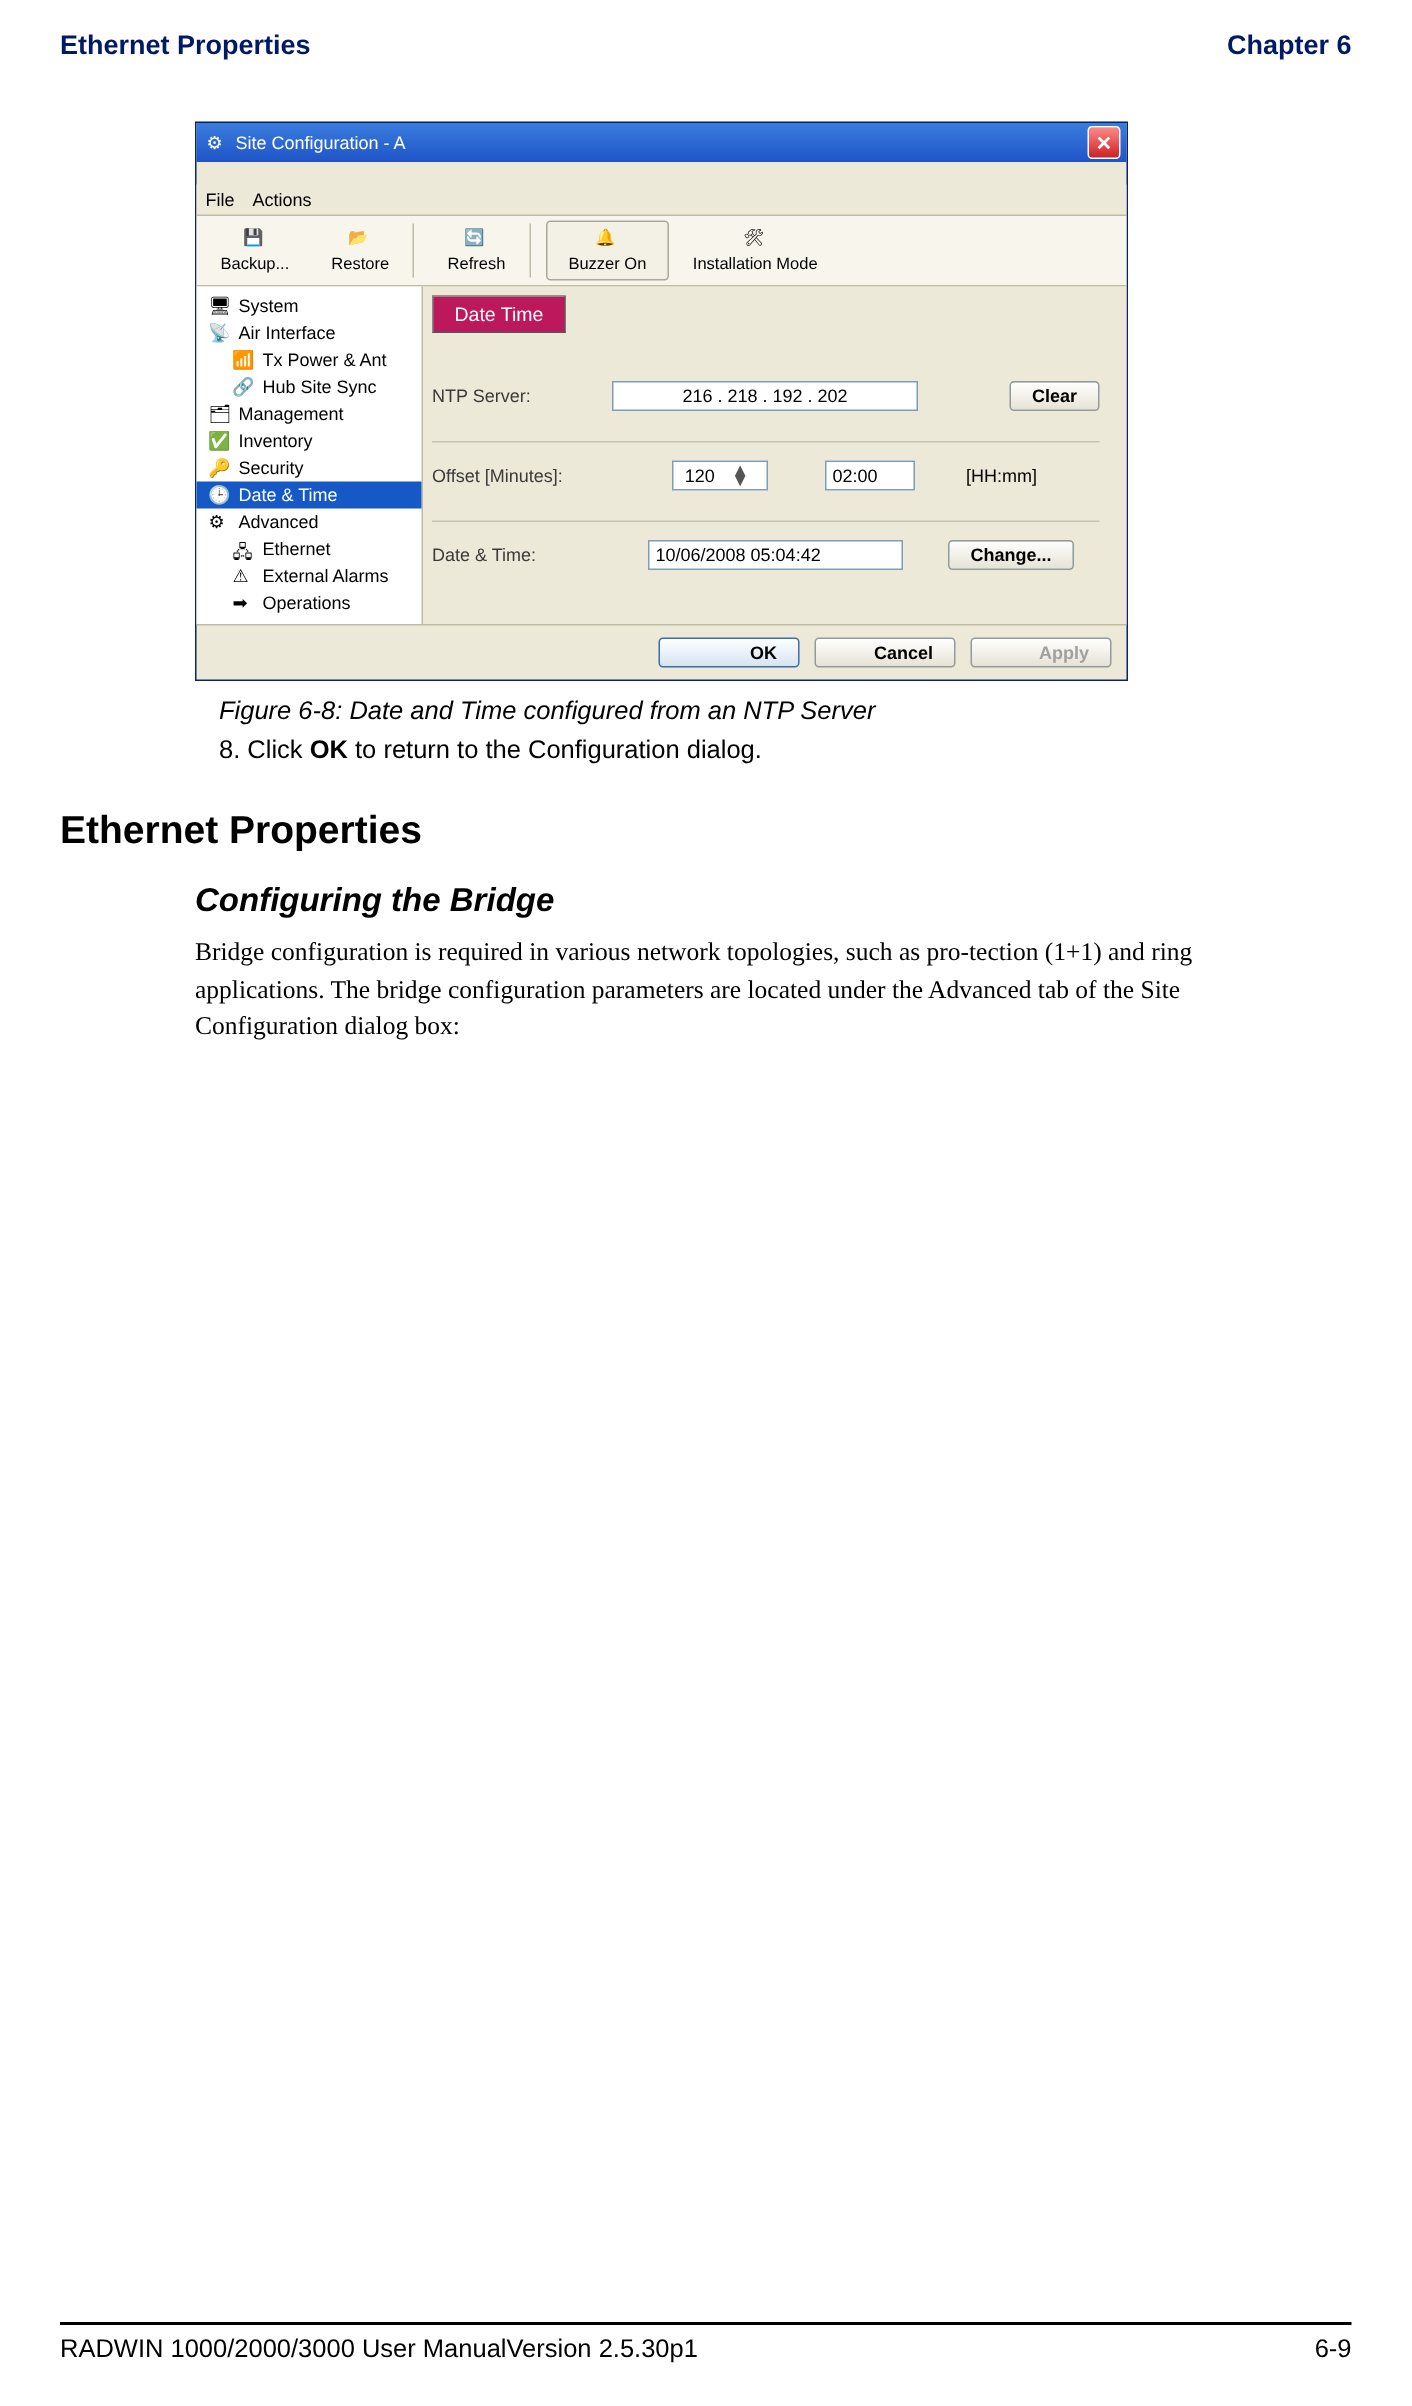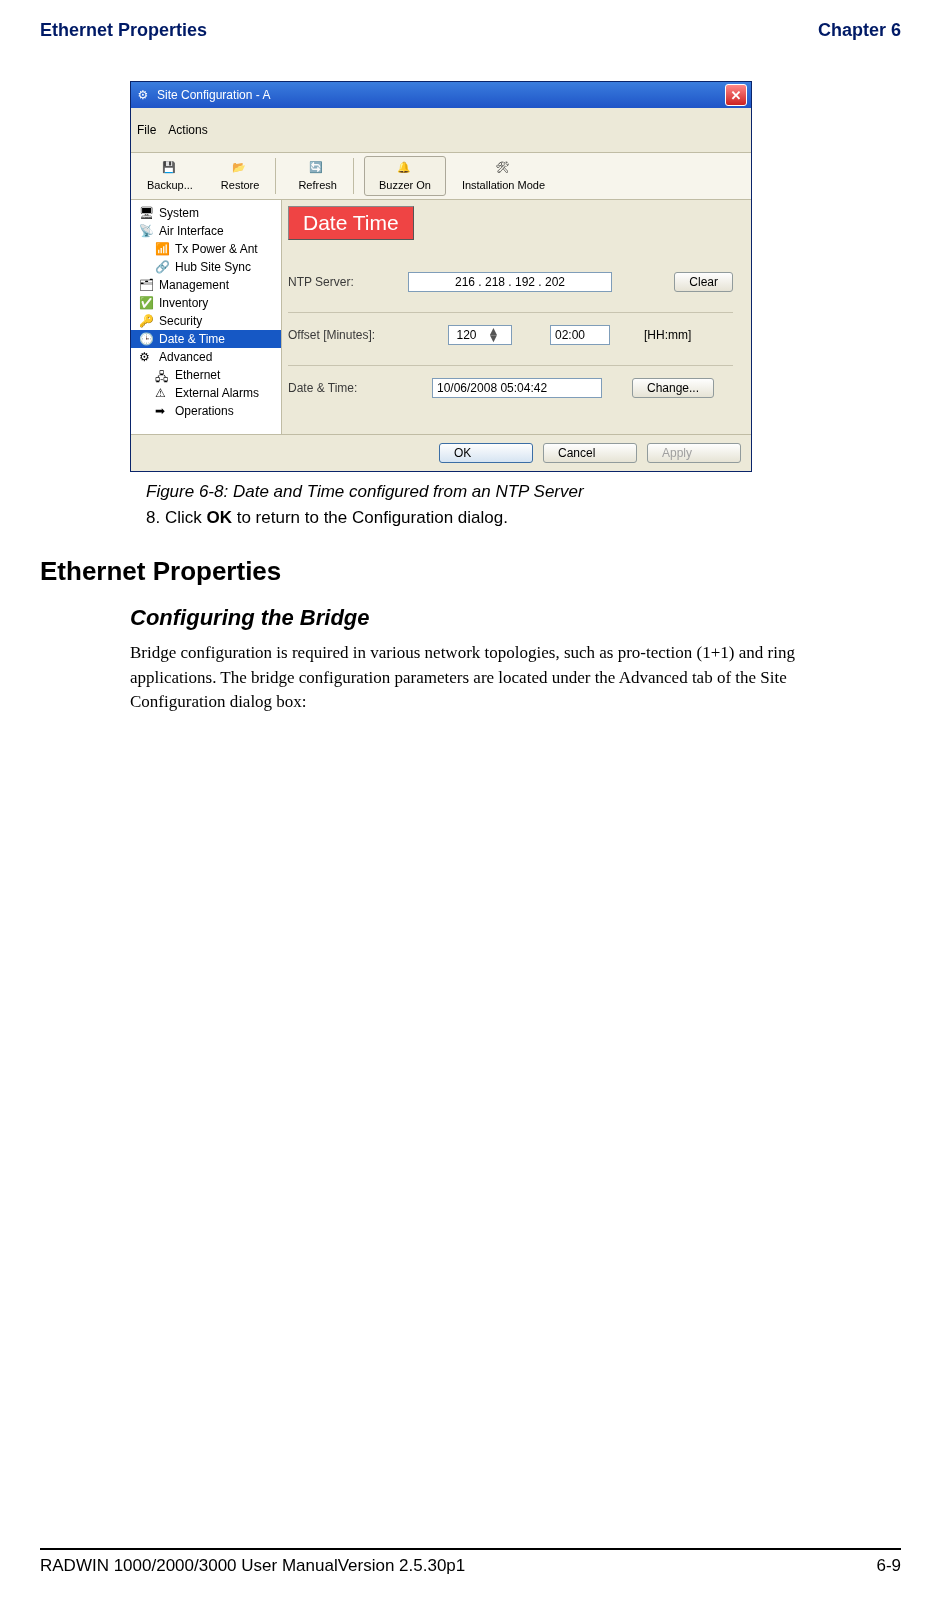--- a/index.html
+++ b/index.html
@@ -58,25 +58,26 @@
     border:1px solid #fff;
     border-radius:3px;
     color:#fff;
     font-weight:bold;
     display:flex; align-items:center; justify-content:center;
     font-size:13px;
     cursor:pointer;
   }
   .menubar {
     background: #ece9d8;
-    padding: 15px 6px;
+    padding: 3px 6px;
     font-size:12px;
     display:flex;
     gap:12px;
     border-bottom:1px solid #c0bca4;
+    margin-top:15px;
   }
   .toolbar {
     background: #f7f5ec;
     border-bottom:1px solid #c0bca4;
     display:flex;
     align-items:stretch;
     padding:2px;
   }
   .tb-group { display:flex; }
   .tb-btn {
@@ -113,24 +114,24 @@
     color:#fff;
   }
   .sb-icon { width:14px; height:14px; display:inline-block; }
   .content {
     flex:1;
     background:#ece9d8;
     padding: 6px 18px 16px 6px;
   }
   .section-title {
     display:inline-block;
-    background:#ef4444;
+    background:#be185d;
     color:#fff;
     padding:4px 14px;
-    font-size:21px;
+    font-size:13px;
     border:1px solid #888;
     border-right-color:#555;
     border-bottom-color:#555;
     margin-bottom:20px;
   }
   .form-block {
     border-bottom:1px solid #c8c4b0;
     padding:12px 0 20px 0;
     display:flex;
     align-items:center;
@@ -162,21 +163,22 @@
   }
   .spin span { flex:1; text-align:center; font-size:12px; }
   .spin-arrows { display:flex; flex-direction:column; font-size:8px; color:#555; line-height:7px; }
   .btn {
     border:1px solid #919b9c;
     background:linear-gradient(to bottom,#fefefe,#e6e3d5);
     padding:2px 14px;
     font-size:12px;
     border-radius:3px;
     cursor:pointer;
-    text-align:left;
+    text-align:right;
+    font-weight:bold;
   }
   .btn.disabled { color:#a0a0a0; cursor:default; }
   .btn.primary { background:linear-gradient(to bottom,#fefefe,#d6e4f2); border-color:#3b6ea5; }
   .dlg-footer {
     border-top:1px solid #c0bca4;
     padding:8px 10px;
     display:flex;
     justify-content:flex-end;
     gap:10px;
   }

